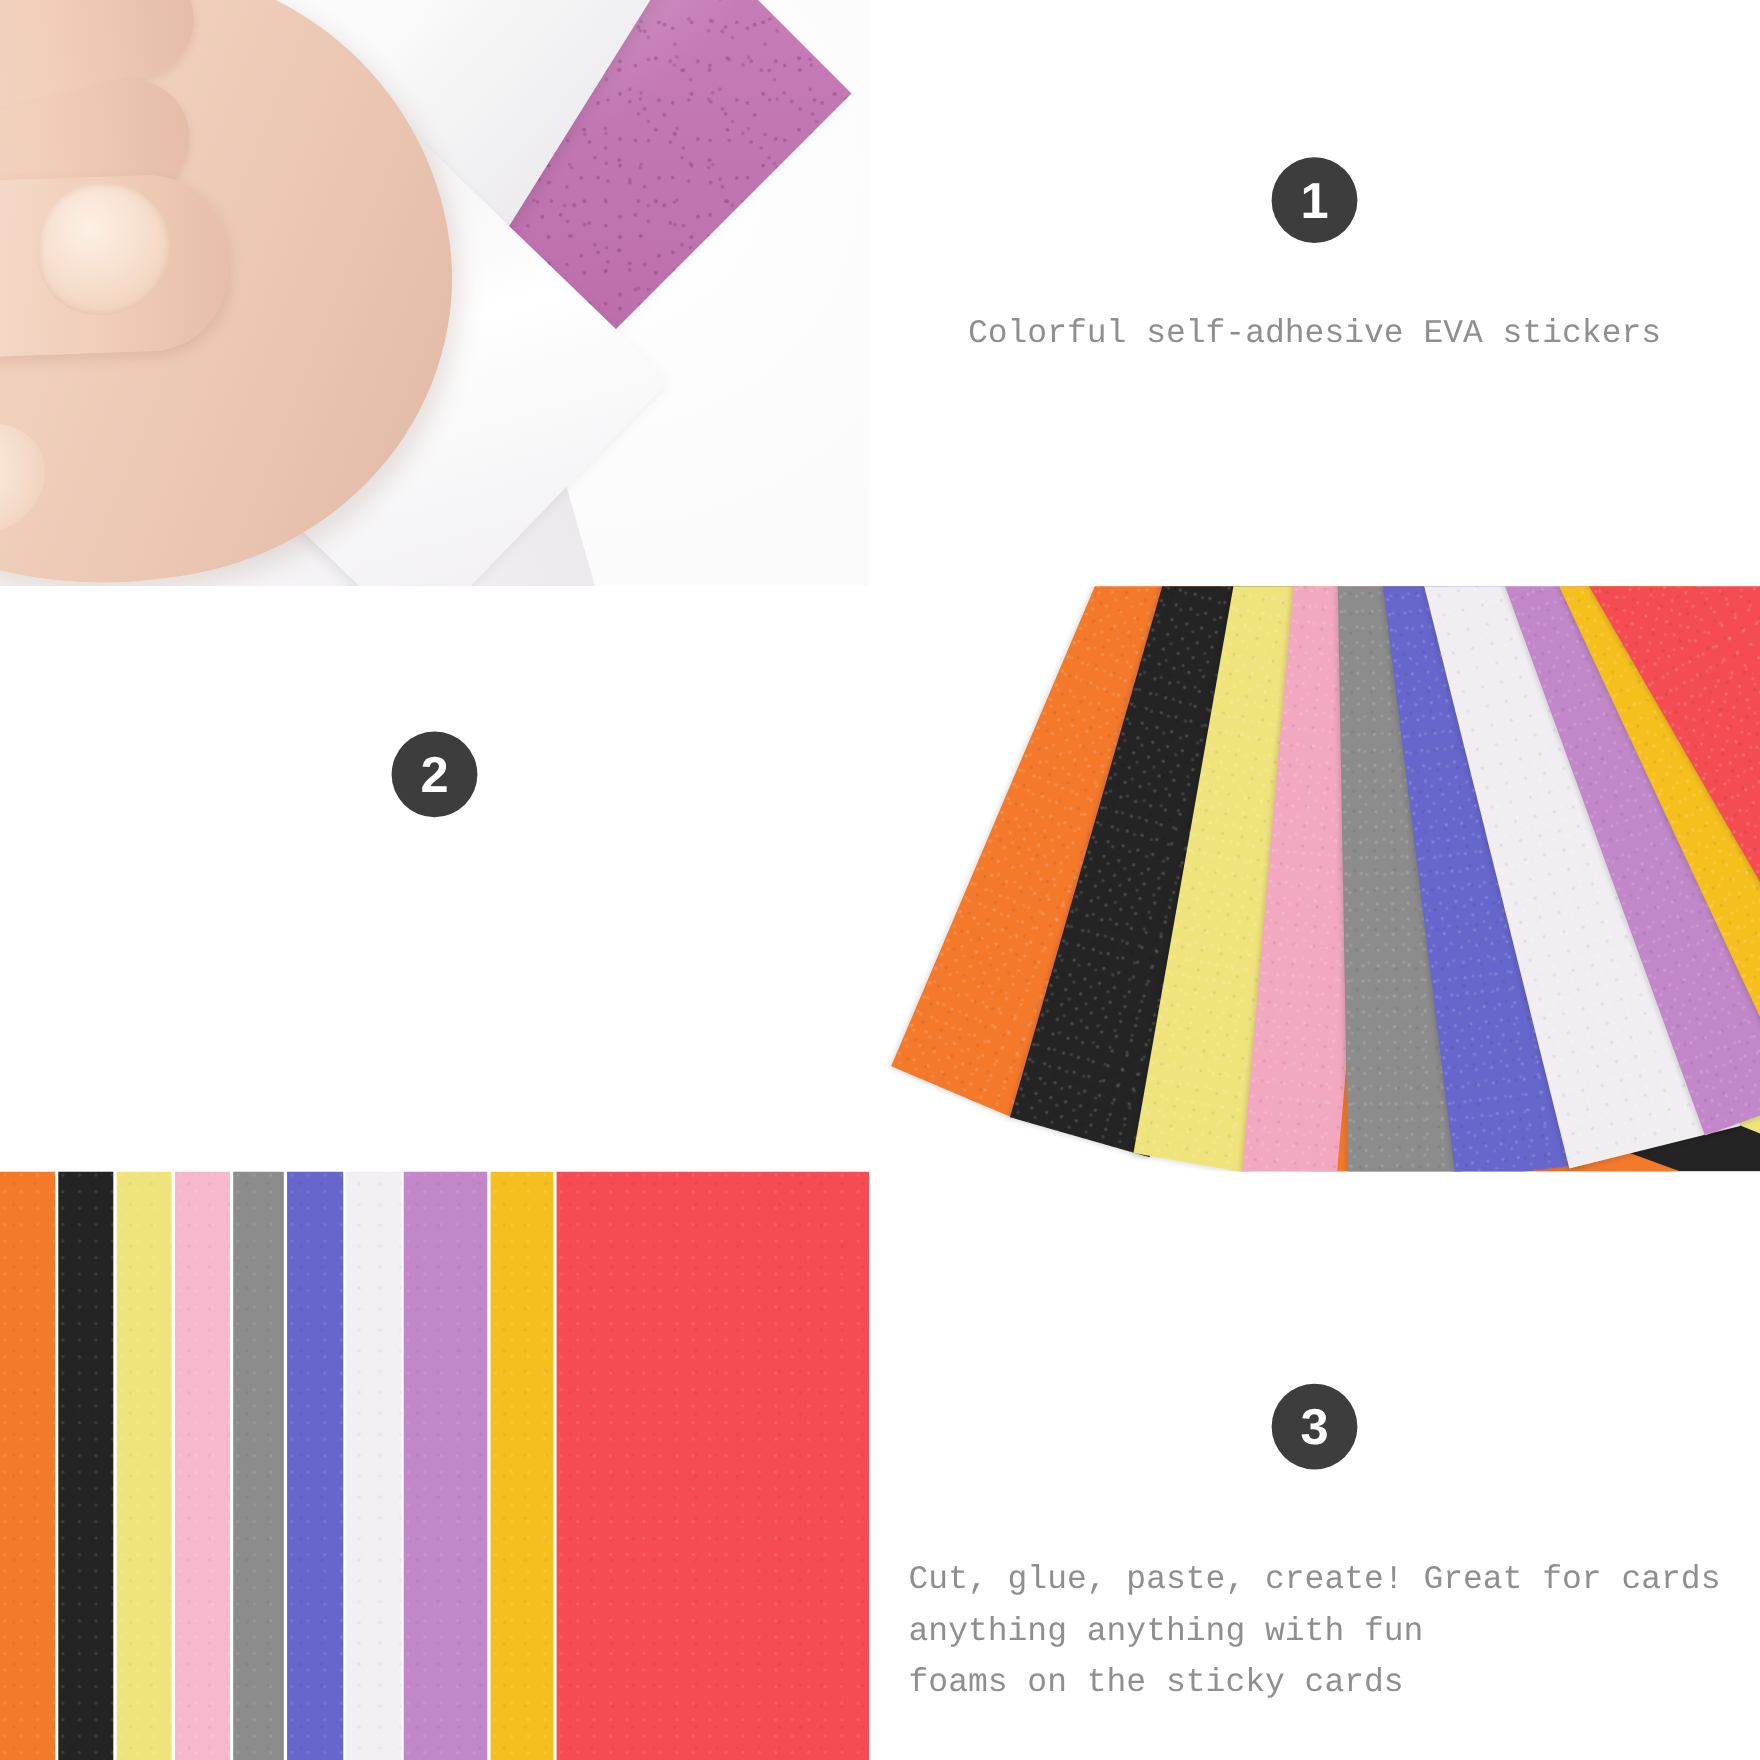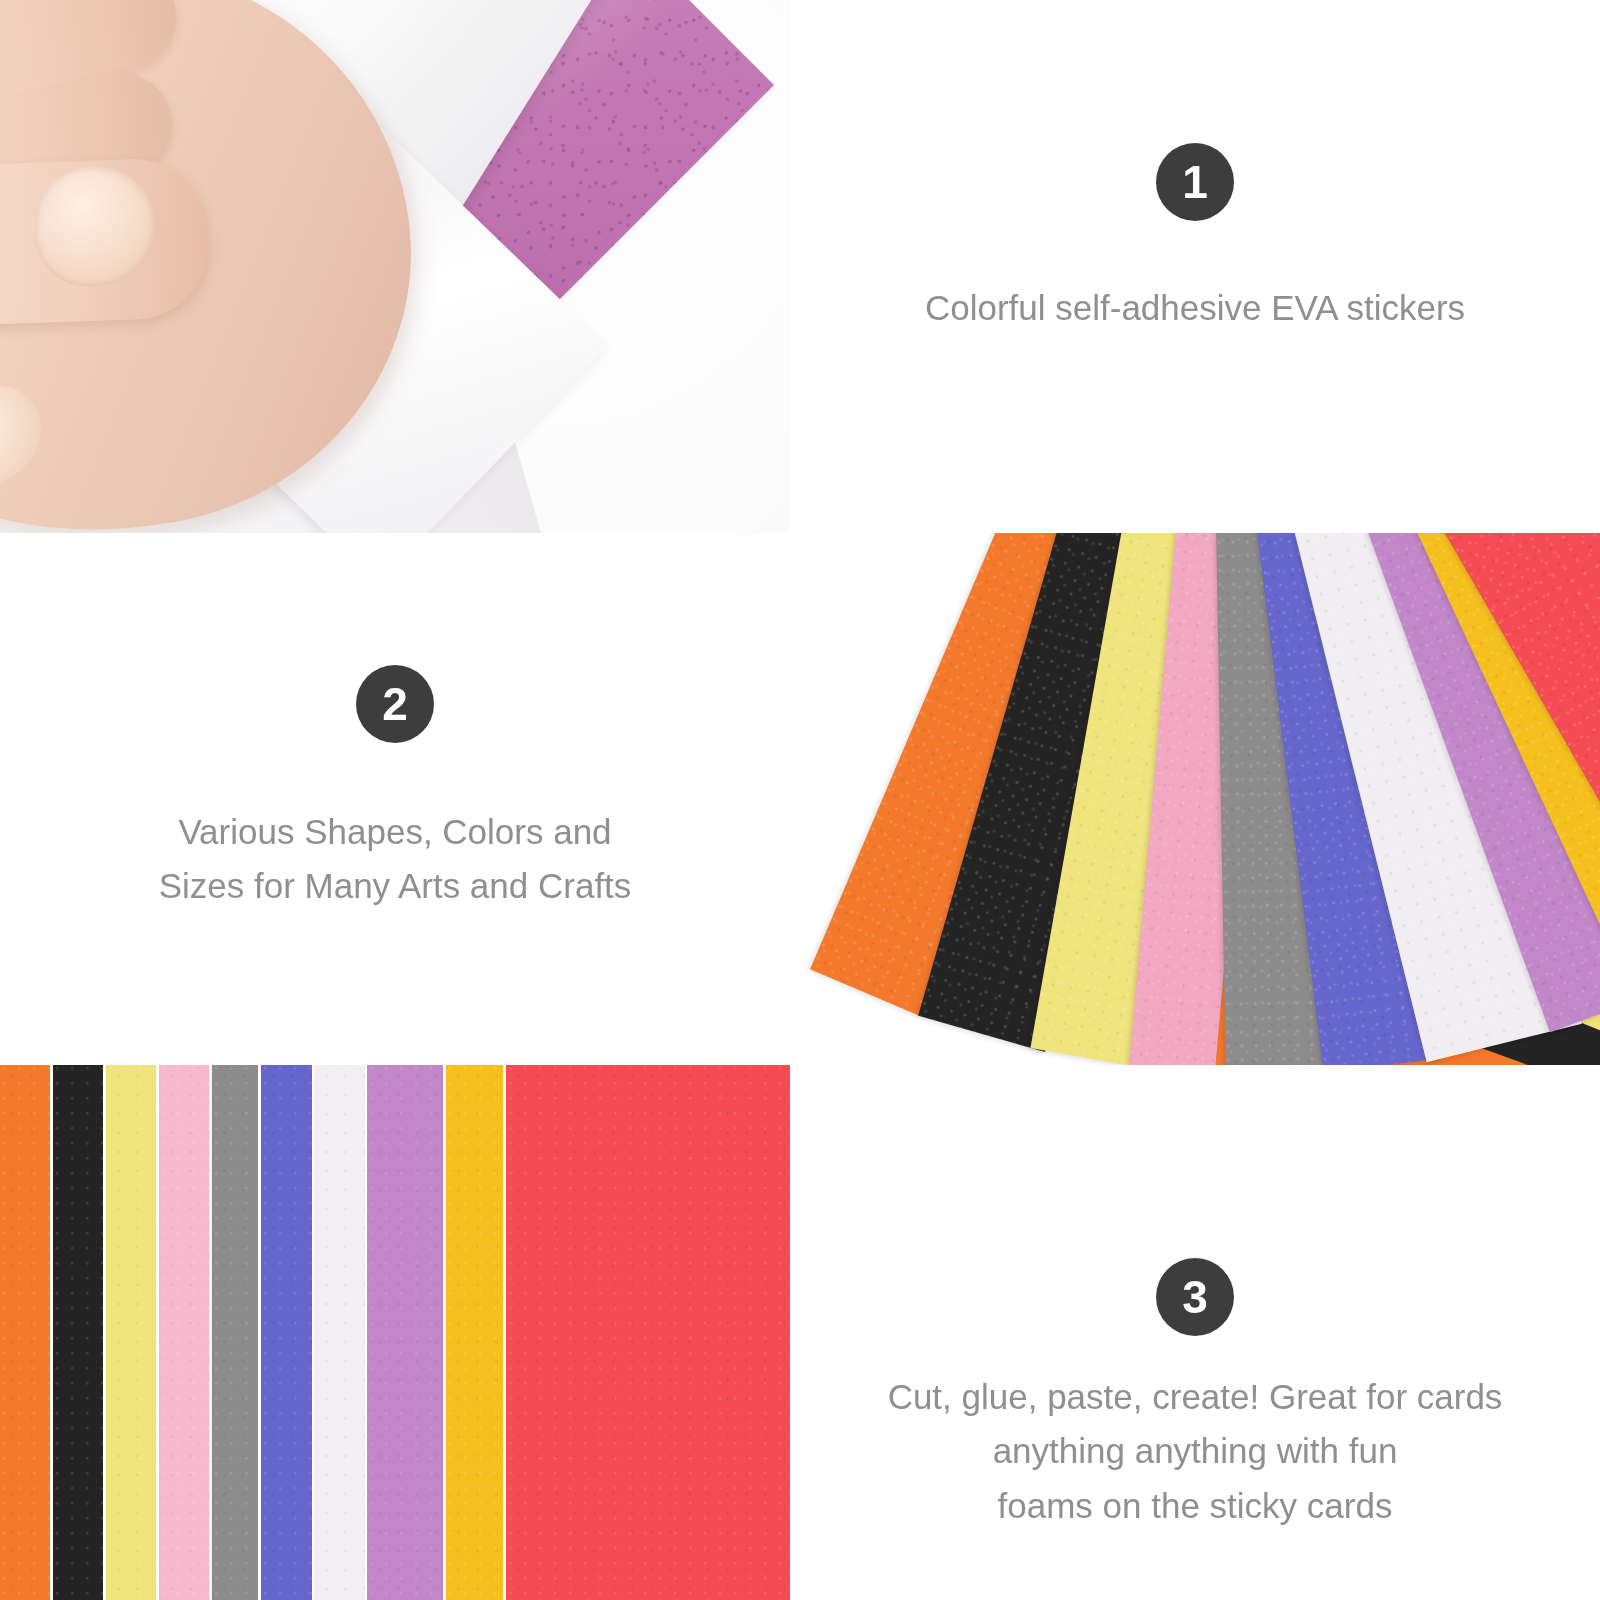--- a/index.html
+++ b/index.html
@@ -11,22 +11,22 @@
   
   .panel{position:absolute;overflow:hidden;background:#ffffff;}
 
   
   .text-panel{display:flex;flex-direction:column;align-items:center;
               justify-content:flex-start;}
   .badge{width:78px;height:78px;border-radius:50%;
          display:flex;align-items:center;justify-content:center;
          color:#ffffff;font-size:46px;font-weight:bold;line-height:1;
          letter-spacing:0;}
-  .caption{text-align:center;color:#8f8f8f;font-size:35px;line-height:1.55;
-           font-weight:400;padding:0 24px;}
+  .caption{color:#8f8f8f;font-size:30px;line-height:1.55;
+           font-weight:400;padding:0 24px;font-family:Liberation Mono, monospace;}
   .caption .ln{display:block;white-space:nowrap;}
 
   
   #panel-hand{left:0;top:0;width:790px;height:533px;background:#fdfdfd;}
   #panel-hand .scene{position:absolute;inset:0;background:
       radial-gradient(circle at 70% 30%, #ffffff 0%, #fbfbfb 60%, #f6f6f6 100%);}
 
   
   .foam-corner{position:absolute;left:255px;top:-130px;width:430px;height:430px;
      background:
@@ -112,21 +112,21 @@
        radial-gradient(circle at 66% 58%, rgba(0,0,0,.22) 0 1px, transparent 2px);
      background-size:15px 15px,19px 19px;}
   .strip-gap{width:3px;background:#ffffff;height:100%;}
 
   
   #panel-one{left:790px;top:0;width:810px;height:533px;padding-top:143px;}
   #panel-two{left:0;top:533px;width:790px;height:532px;padding-top:132px;}
   #panel-three{left:790px;top:1065px;width:810px;height:535px;padding-top:193px;}
   #panel-one .caption{margin-top:60px;}
   #panel-two .caption{margin-top:62px;}
-  #panel-three .caption{margin-top:34px;}
+  #panel-three .caption{margin-top:78px;}
 </style>
 </head>
 <body>
 
 <div class="board">
 
   <div class="panel" id="panel-hand">
     <div class="scene">
       <div class="foam-corner"></div>
       <div class="liner-top"></div>
@@ -148,24 +148,20 @@
       <span>1</span>
     </div>
     <div class="caption" style="color: rgb(143, 143, 143);">
       <span class="ln">Colorful self-adhesive EVA stickers</span>
     </div>
   </div>
 
   <div class="panel text-panel" id="panel-two">
     <div class="badge" style="background: rgb(61, 61, 61); color: rgb(255, 255, 255);">
       <span>2</span>
-    </div>
-    <div class="caption" style="color: rgb(143, 143, 143);">
-      <span class="ln">Various Shapes, Colors and</span>
-      <span class="ln">Sizes for Many Arts and Crafts</span>
     </div>
   </div>
 
   <div class="panel" id="panel-fan">
     <div class="fan">
         <div class="blade-b" style="left: 770px; top: 330px; width: 150px; height: 260px; background: rgb(140, 140, 140); transform: rotate(28deg); transform-origin: 0px 0px;"></div>
         <div class="blade-b" style="left: 820px; top: 320px; width: 150px; height: 280px; background: rgb(242, 168, 192); transform: rotate(26deg); transform-origin: 0px 0px;"></div>
         <div class="blade-b" style="left: 640px; top: 345px; width: 330px; height: 270px; background: rgb(239, 228, 124); transform: rotate(24deg); transform-origin: 0px 0px;"></div>
         <div class="blade-b" style="left: 470px; top: 360px; width: 560px; height: 260px; background: rgb(36, 36, 36); transform: rotate(22deg); transform-origin: 0px 0px;"></div>
         <div class="blade-b" style="left: 430px; top: 420px; width: 640px; height: 230px; background: rgb(244, 121, 43); transform: rotate(20deg); transform-origin: 0px 0px;"></div>

